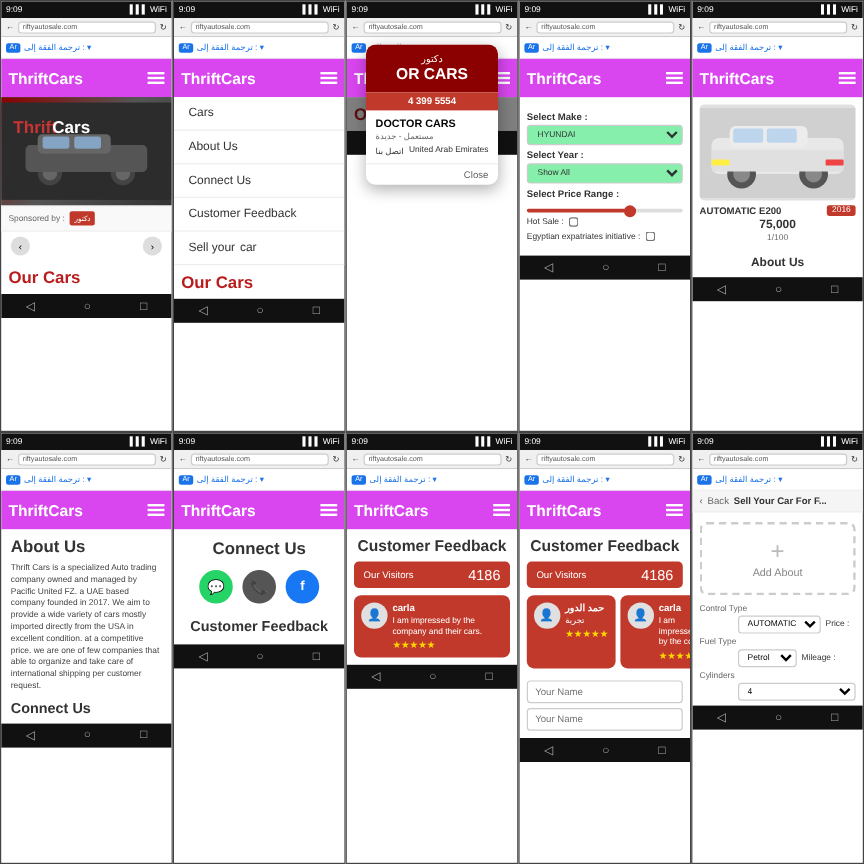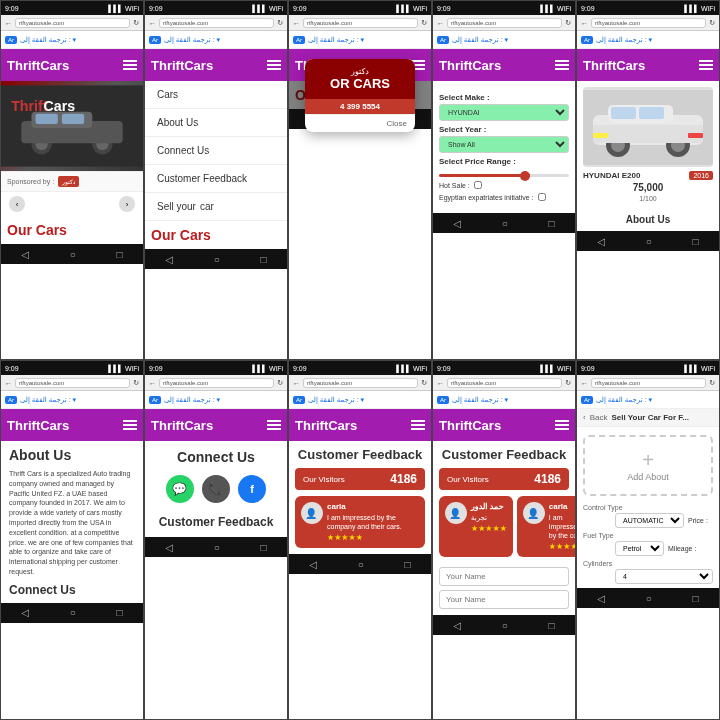--- a/index.html
+++ b/index.html
@@ -72,21 +72,21 @@
     .translate-icon {
       background: #1a73e8;
       color: #fff;
       border-radius: 2px;
       padding: 1px 3px;
       font-size: 6px;
     }
 
     
     .thrift-header {
-      background: #a21caf;
+      background: #d946ef;
       color: #fff;
       padding: 4px 6px;
       display: flex;
       align-items: center;
       justify-content: space-between;
       font-size: 13px;
       font-weight: bold;
       height: 32px;
     }
     .hamburger {
@@ -428,21 +428,21 @@
       border-radius: 4px;
       padding: 4px 8px;
       display: flex;
       align-items: center;
       justify-content: space-between;
       font-size: 8px;
       margin-bottom: 6px;
     }
     .visitors-count {
       font-size: 12px;
-      font-weight: bold;
+      font-weight: normal;
     }
     .review-card {
       background: #c0392b;
       border-radius: 6px;
       padding: 6px;
       color: #fff;
       font-size: 7px;
       display: flex;
       gap: 4px;
     }
@@ -666,20 +666,28 @@
       </div>
     </div>
     <div style="position:relative;flex:1;min-height:0;">
       <div class="popup-overlay">
         <div class="popup-card">
           <div class="popup-logo">
             <div class="popup-logo-ar">دكتور</div>
             <div class="popup-logo-text">OR CARS</div>
           </div>
           <div class="popup-phone">4 399 5554</div>
+          <div class="popup-body">
+            <div class="popup-name">DOCTOR CARS</div>
+            <div class="popup-ar-name">مستعمل - جديدة</div>
+            <div style="display:flex;justify-content:space-between;align-items:center;">
+              <div class="popup-desc">اتصل بنا</div>
+              <div class="popup-country">United Arab Emirates</div>
+            </div>
+          </div>
           <div class="popup-close">Close</div>
         </div>
       </div>
       <div class="our-cars">Our Cars</div>
     </div>
     <div class="bottom-nav">
       <span class="bnav-icon">◁</span>
       <span class="bnav-icon">○</span>
       <span class="bnav-icon">□</span>
     </div>
@@ -770,21 +778,21 @@
           <ellipse cx="35" cy="55" rx="12" ry="12" fill="#555"></ellipse>
           <ellipse cx="35" cy="55" rx="7" ry="7" fill="#888"></ellipse>
           <ellipse cx="95" cy="55" rx="12" ry="12" fill="#555"></ellipse>
           <ellipse cx="95" cy="55" rx="7" ry="7" fill="#888"></ellipse>
           <rect x="10" y="35" width="110" height="18" rx="3" fill="#e0e0e0"></rect>
           <rect x="10" y="43" width="15" height="5" fill="#ffee44" rx="1"></rect>
           <rect x="105" y="43" width="15" height="5" fill="#ee4444" rx="1"></rect>
         </svg>
       </div>
       <div class="car-badge-row">
-        <span class="car-model">HYUNDAI E200</span>
+        <span class="car-model">AUTOMATIC E200</span>
         <span class="car-year">2016</span>
       </div>
       <div class="car-price">75,000</div>
       <div class="car-count">1/100</div>
     </div>
     <div class="about-us-link">About Us</div>
     <div class="bottom-nav">
       <span class="bnav-icon">◁</span>
       <span class="bnav-icon">○</span>
       <span class="bnav-icon">□</span>

